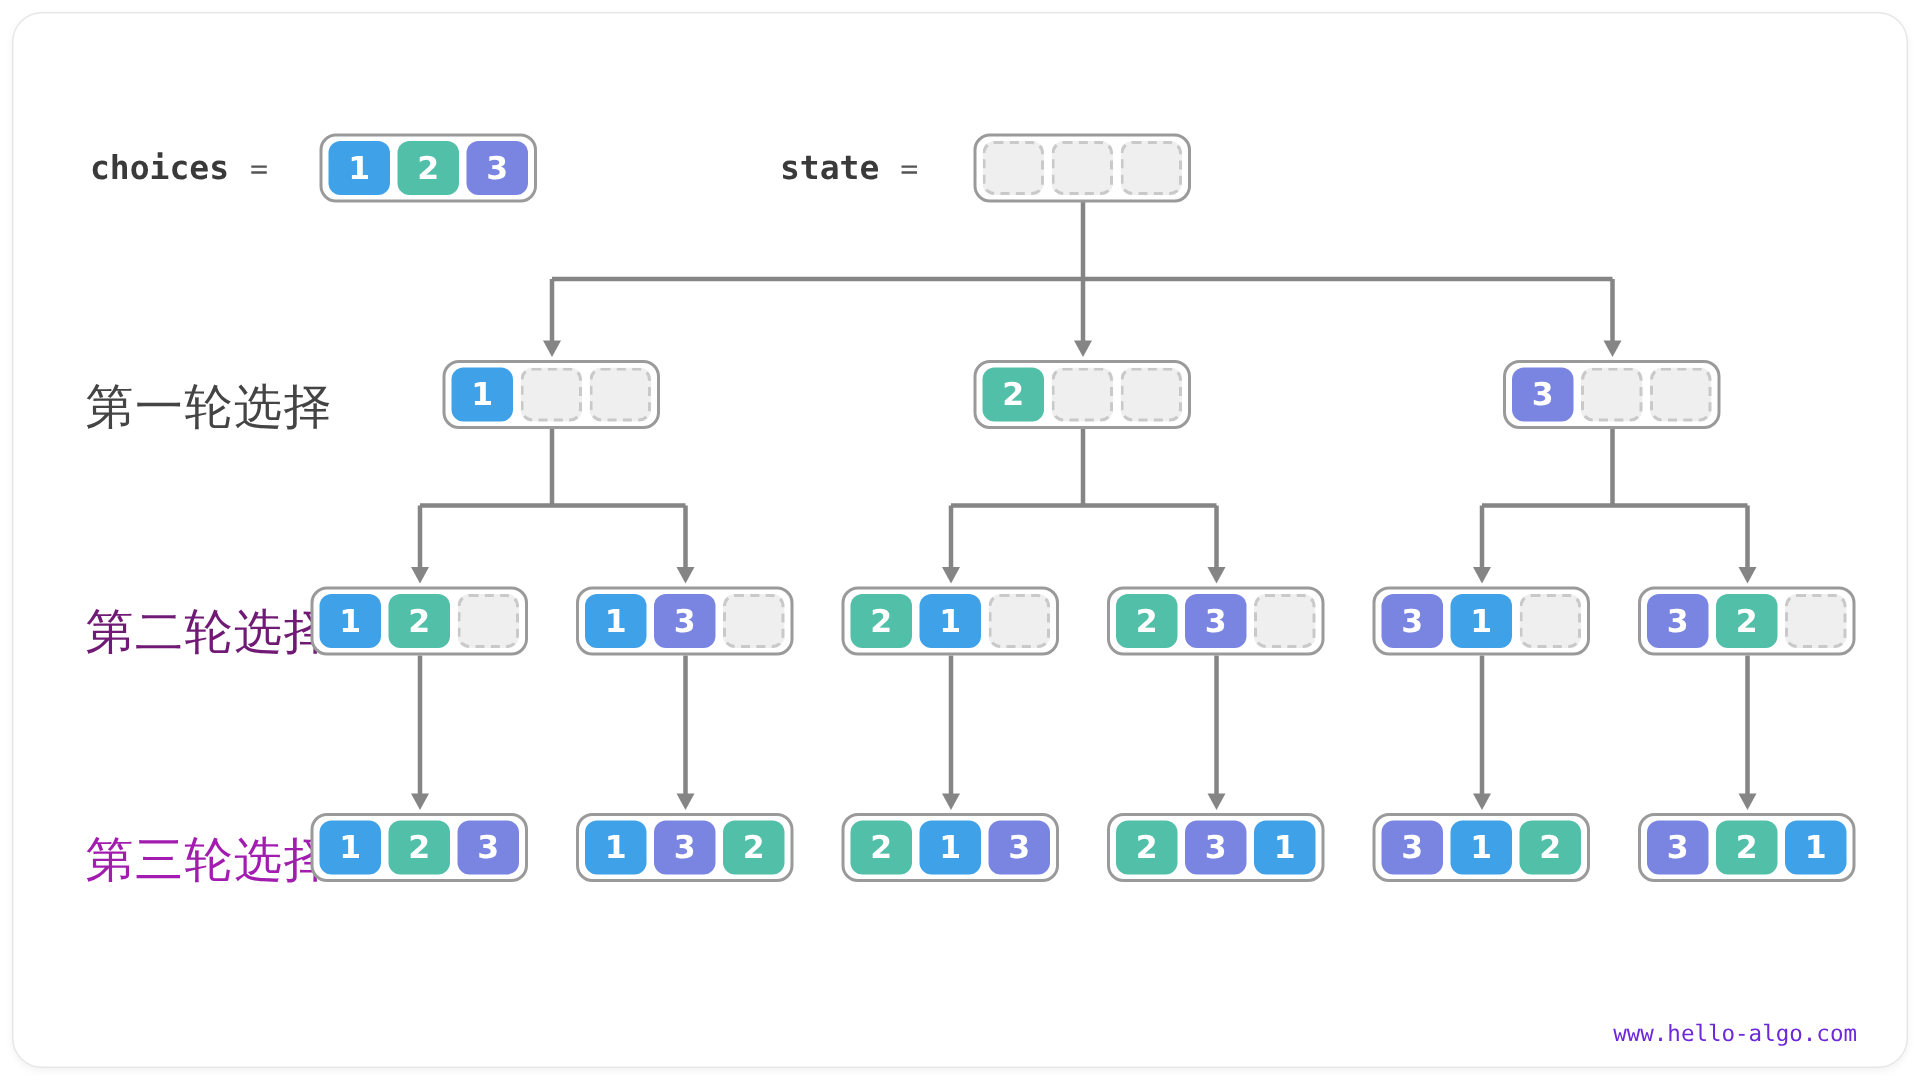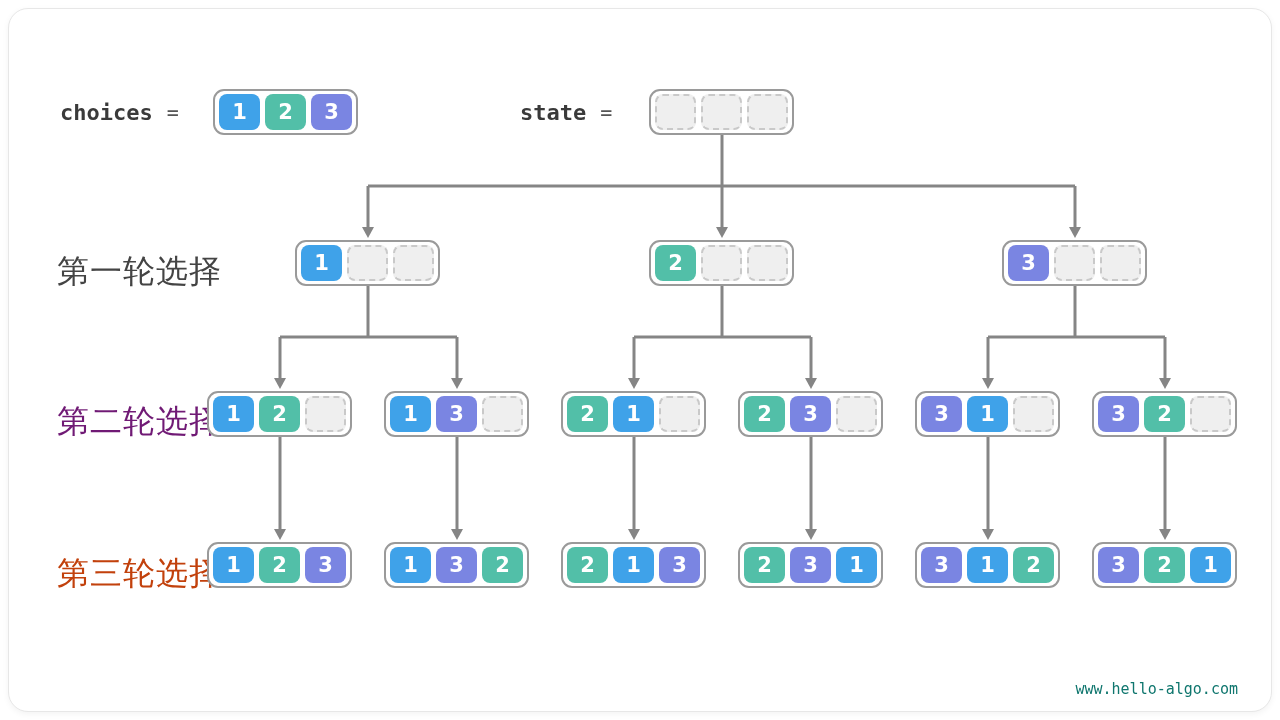--- a/index.html
+++ b/index.html
@@ -100,21 +100,21 @@
     <span class="eq">=</span>
   </div>
   <div class="node" style="left: 649px; top: 89px; border-color: rgb(154, 154, 154);">
       <span class="cell empty" style="background: rgb(239, 239, 239); border-color: rgb(201, 201, 201);"></span>
       <span class="cell empty" style="background: rgb(239, 239, 239); border-color: rgb(201, 201, 201);"></span>
       <span class="cell empty" style="background: rgb(239, 239, 239); border-color: rgb(201, 201, 201);"></span>
     </div>
 
   <div class="round-label" style="top: 250px; color: rgb(68, 68, 68);">第一轮选择</div>
   <div class="round-label" style="top: 400px; color: #701a75;">第二轮选择</div>
-  <div class="round-label" style="top: 552px; color: #c2410c;">第三轮选择</div>
+  <div class="round-label" style="top: 552px; color: #a21caf;">第三轮选择</div>
 
   <div class="node" style="left: 295px; top: 240px; border-color: rgb(154, 154, 154);">
       <span class="cell" style="background: rgb(63, 162, 233);">1</span>
       <span class="cell empty" style="background: rgb(239, 239, 239); border-color: rgb(201, 201, 201);"></span>
       <span class="cell empty" style="background: rgb(239, 239, 239); border-color: rgb(201, 201, 201);"></span>
     </div>
   <div class="node" style="left: 649px; top: 240px; border-color: rgb(154, 154, 154);">
       <span class="cell" style="background: rgb(82, 191, 168);">2</span>
       <span class="cell empty" style="background: rgb(239, 239, 239); border-color: rgb(201, 201, 201);"></span>
       <span class="cell empty" style="background: rgb(239, 239, 239); border-color: rgb(201, 201, 201);"></span>
@@ -180,14 +180,14 @@
       <span class="cell" style="background: rgb(122, 133, 226);">3</span>
       <span class="cell" style="background: rgb(63, 162, 233);">1</span>
       <span class="cell" style="background: rgb(82, 191, 168);">2</span>
     </div>
   <div class="node" style="left: 1092px; top: 542px; border-color: rgb(154, 154, 154);">
       <span class="cell" style="background: rgb(122, 133, 226);">3</span>
       <span class="cell" style="background: rgb(82, 191, 168);">2</span>
       <span class="cell" style="background: rgb(63, 162, 233);">1</span>
     </div>
 
-  <div class="watermark" style="color: #0f766e;">www.hello-algo.com</div>
+  <div class="watermark" style="color: #6d28d9;">www.hello-algo.com</div>
 </div>
 
 </body></html>

